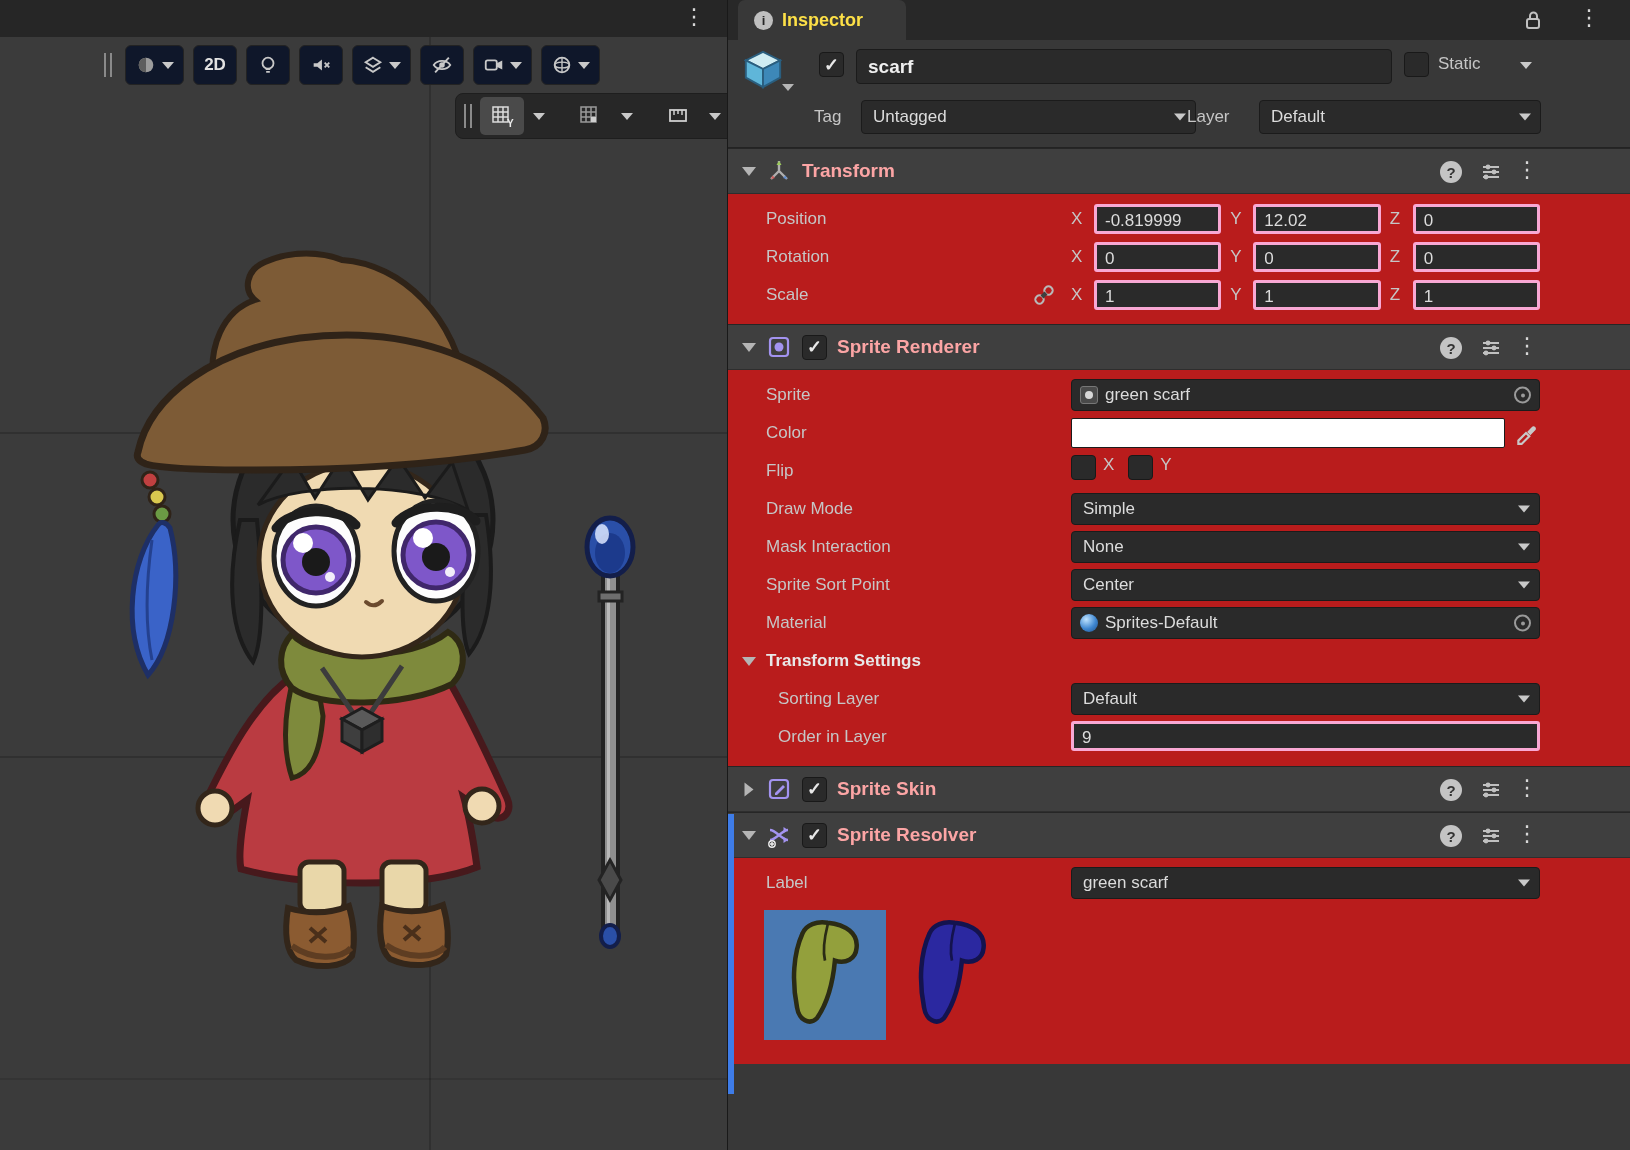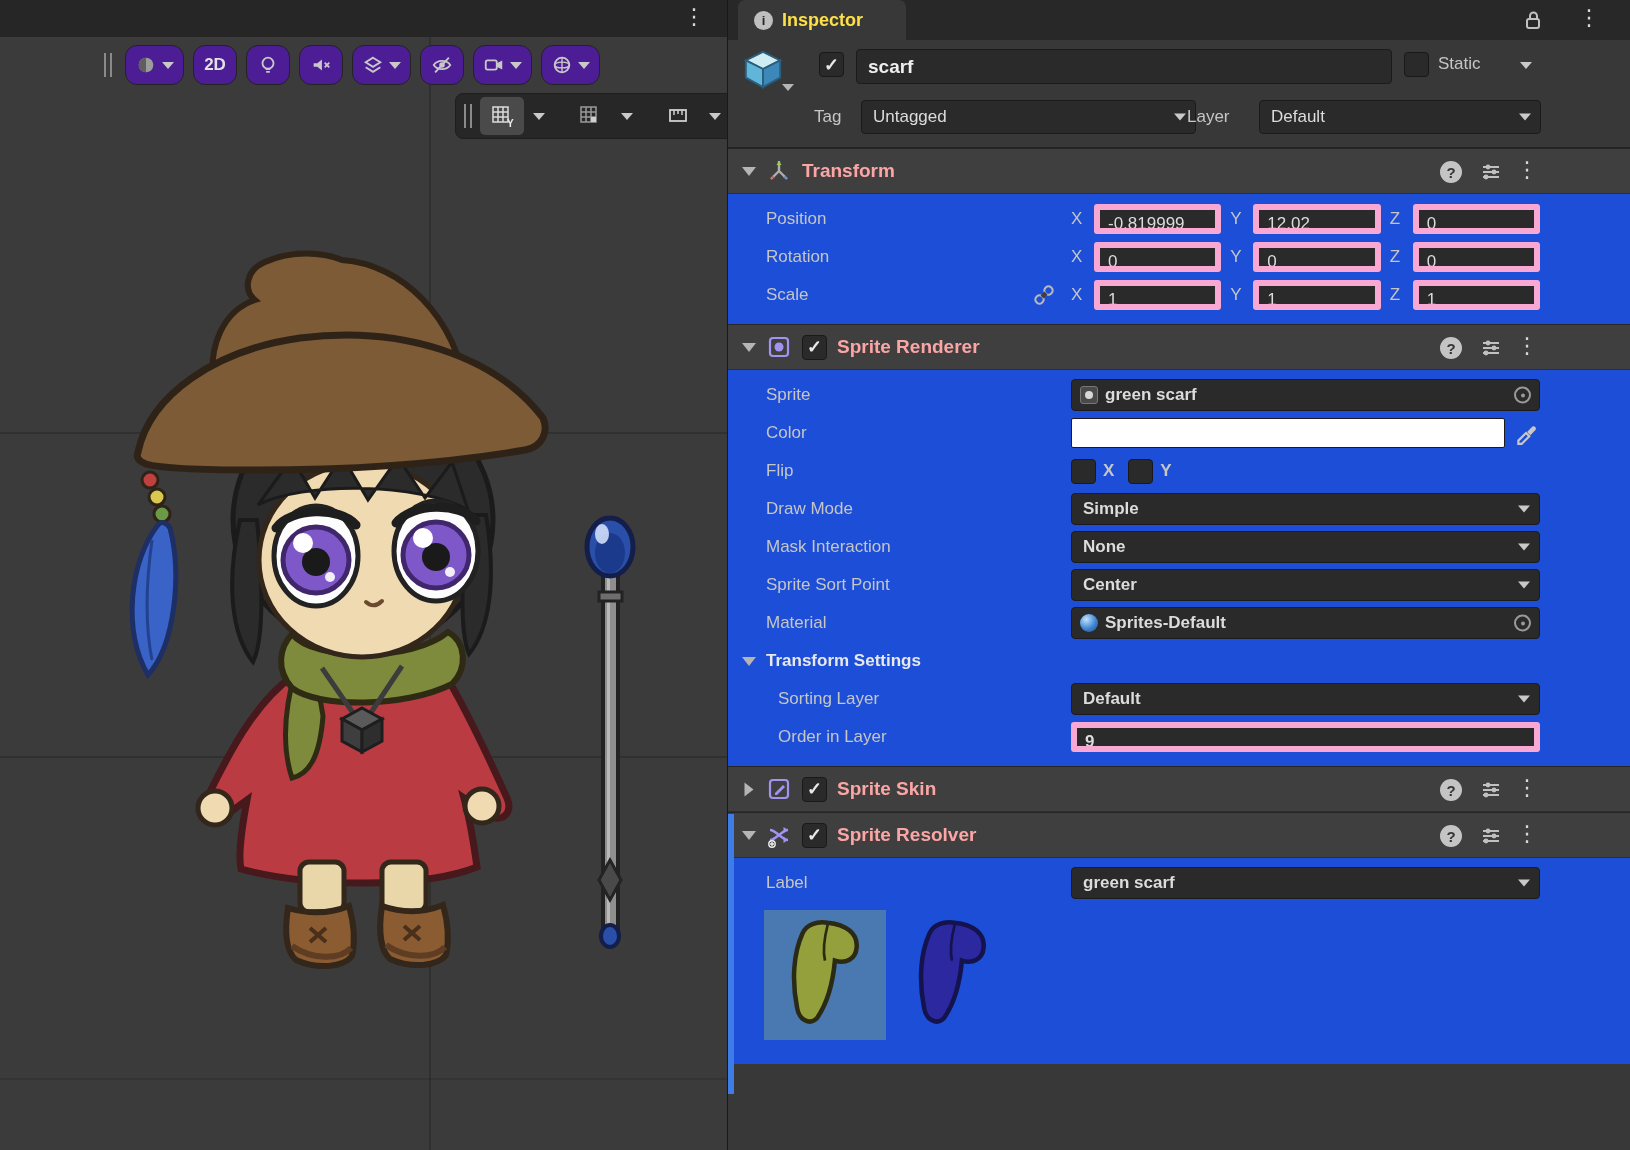--- a/index.html
+++ b/index.html
@@ -8,21 +8,21 @@
   .stage { position:relative; width:1630px; height:1150px; background:#383838; overflow:hidden; }
 
   
   .scene { position:absolute; left:0; top:0; width:727px; height:1150px; background:#3B3B3B; }
   .scene-topbar { position:absolute; left:0; top:0; width:727px; height:37px; background:#262626; }
   .kebab { color:#D8D8D8; font-size:22px; line-height:1; letter-spacing:0; }
   .scene-kebab { position:absolute; right:22px; top:6px; }
   .gridline { position:absolute; background:rgba(0,0,0,0.18); }
   .scene-toolbar { position:absolute; left:104px; top:44px; height:42px; display:flex; align-items:center; gap:9px; }
   .drag-handle { width:8px; height:24px; border-left:2px solid #8A8A8A; border-right:2px solid #8A8A8A; margin-right:4px; }
-  .tbtn { height:40px; min-width:44px; background:#4c1d95; border:1px solid #232323; border-radius:12px; display:flex; align-items:center; justify-content:center; gap:5px; padding:15px 9px; }
+  .tbtn { height:40px; min-width:44px; background:#0f172a; border:1px solid #232323; border-radius:6px; display:flex; align-items:center; justify-content:center; gap:5px; padding:15px 9px; }
   .tbtn svg { display:block; }
   .t2d { font-size:17px; font-weight:bold; color:#E2E2E2; }
   .ddtri { width:0; height:0; border-left:6px solid transparent; border-right:6px solid transparent; border-top:7px solid #C9C9C9; }
   .grid-toolbar { position:absolute; left:455px; top:93px; height:46px; background:#272727; border:1px solid #1E1E1E; border-radius:8px; display:flex; align-items:center; padding:0 8px; gap:4px; }
   .gbtn { height:38px; width:44px; border-radius:5px; display:flex; align-items:center; justify-content:center; }
   .gbtn.active { background:#4A4A4A; }
   .garr { height:38px; width:22px; display:flex; align-items:center; justify-content:center; }
   .ggap { width:10px; }
 
   
@@ -54,31 +54,31 @@
   .dropdown { background:#2A2A2A; border:1px solid #1B1B1B; border-radius:4px; height:34px; display:flex; align-items:center; padding:0 11px; font-size:17px; color:#DCDCDC; position:relative; }
   .dropdown .ddtri { position:absolute; right:9px; top:50%; transform:translateY(-50%); }
   .dd-tag { position:absolute; left:133px; top:2px; width:335px; }
   .dd-layer { position:absolute; left:531px; top:2px; width:282px; }
 
   .comp-header { position:relative; height:46px; background:#3F3F3F; border-top:1px solid #262626; border-bottom:1px solid #2E2E2E; display:flex; align-items:center; gap:10px; padding-left:14px; }
   .comp-title { font-size:19px; font-weight:bold; color:#fca5a5; }
   .h-help { position:absolute; right:168px; top:12px; width:22px; height:22px; border-radius:50%; background:#C4C4C4; color:#333; font-size:15px; font-weight:bold; display:flex; align-items:center; justify-content:center; }
   .h-presets { position:absolute; right:128px; top:12px; }
   .h-kebab { position:absolute; right:92px; top:10px; }
-  .comp-body { position:relative; padding:6px 0 10px 0; background:#1d4ed8; }
+  .comp-body { position:relative; padding:6px 0 10px 0; background:#b91c1c; }
   .prow { position:relative; height:38px; }
   .plabel { position:absolute; left:38px; top:50%; transform:translateY(-50%); font-size:17px; color:#C6C6C6; white-space:nowrap; }
   .plabel.indent { left:50px; }
   .plabel.boldlbl { font-weight:bold; color:#E8E8E8; left:38px; }
   .row-fold { position:absolute; left:14px; top:15px; }
   .xyz { position:absolute; left:343px; right:90px; top:4px; bottom:4px; display:flex; align-items:center; gap:9px; }
   .axl { font-size:17px; color:#C6C6C6; width:14px; flex:0 0 auto; }
-  .nfield { flex:1; min-width:0; background:#2A2A2A; border:6px solid #f9a8d4; border-radius:3px; height:30px; line-height:28px; padding:0 8px; font-size:17px; color:#DCDCDC; white-space:nowrap; overflow:hidden; }
+  .nfield { flex:1; min-width:0; background:#2A2A2A; border:3px solid #f9a8d4; border-radius:3px; height:30px; line-height:28px; padding:0 8px; font-size:17px; color:#DCDCDC; white-space:nowrap; overflow:hidden; }
   .unlink { position:absolute; left:305px; top:8px; }
-  .ctrl { position:absolute; left:343px; right:90px; top:3px; bottom:3px; display:flex; align-items:center;font-weight:bold; }
+  .ctrl { position:absolute; left:343px; right:90px; top:3px; bottom:3px; display:flex; align-items:flex-start; }
   .ctrl .dropdown { width:100%; height:32px; }
   .objfield { width:100%; height:32px; background:#2A2A2A; border:1px solid #1B1B1B; border-radius:4px; display:flex; align-items:center; gap:7px; padding:0 6px 0 8px; font-size:17px; color:#DCDCDC; position:relative; }
   .sprite-ic { width:18px; height:18px; background:#4A4A4A; border:1px solid #777; border-radius:3px; position:relative; flex:0 0 auto; }
   .sprite-ic::after { content:""; position:absolute; left:4px; top:4px; width:8px; height:8px; border-radius:50%; background:#D8D8D8; }
   .mat-ic { width:18px; height:18px; border-radius:50%; background:radial-gradient(circle at 35% 30%, #BFE3FF, #3E86D0 55%, #1F4C86); flex:0 0 auto; }
   .picker { position:absolute; right:8px; top:50%; transform:translateY(-50%); width:17px; height:17px; border:2px solid #9A9A9A; border-radius:50%; }
   .picker::after { content:""; position:absolute; left:4.5px; top:4.5px; width:4px; height:4px; border-radius:50%; background:#9A9A9A; }
   .color-wrap { position:absolute; left:343px; right:125px; top:4px; bottom:4px; }
   .color-bar { width:100%; height:30px; background:#FFFFFF; border-radius:2px; border:1px solid #1B1B1B; }
   .eyedrop { position:absolute; right:92px; top:7px; }

